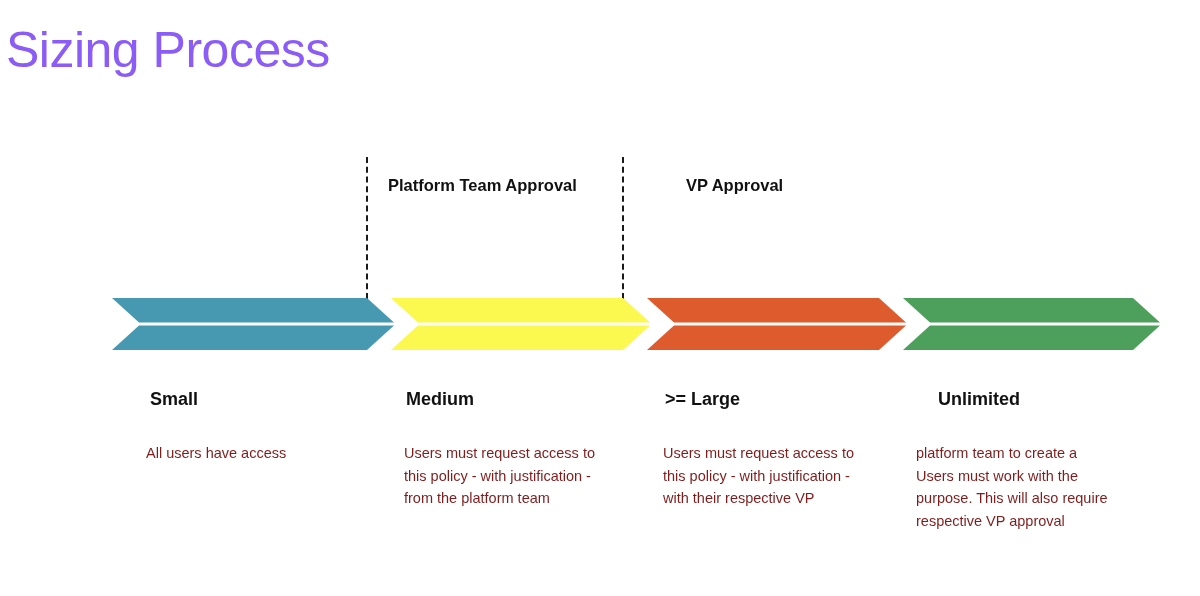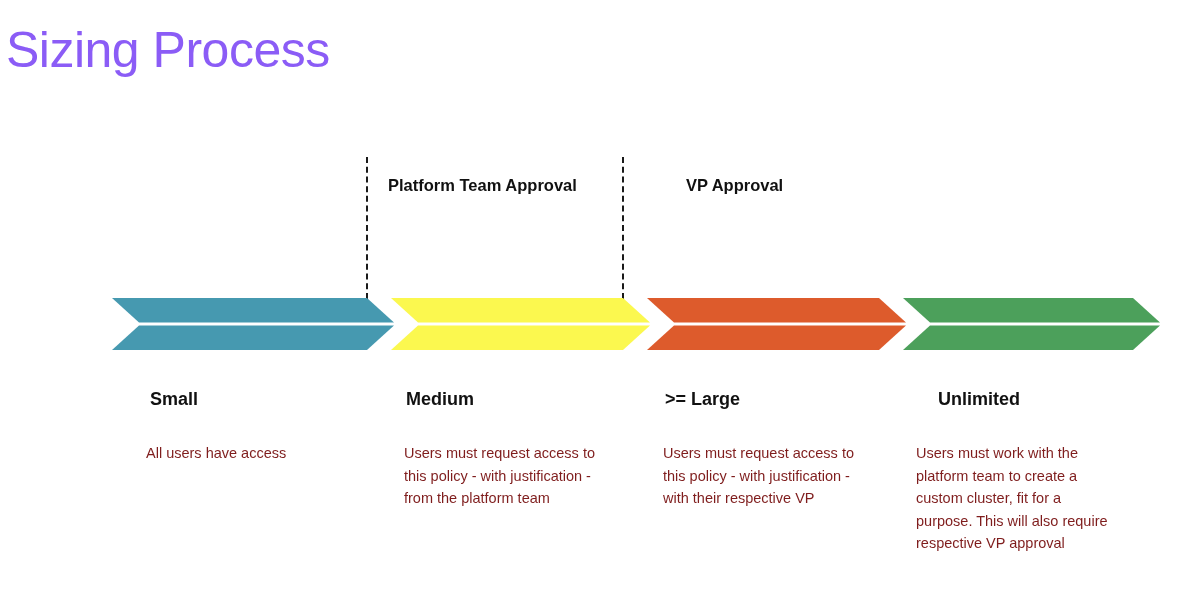--- a/index.html
+++ b/index.html
@@ -117,18 +117,17 @@
     <div>Users must request access to</div>
     <div>this policy - with justification -</div>
     <div>from the platform team</div>
   </div>
 <div class="col-desc" style="left:663px;">
     <div>Users must request access to</div>
     <div>this policy - with justification -</div>
     <div>with their respective VP</div>
   </div>
 <div class="col-desc" style="left:916px;">
+    <div>platform team to create a</div>
     <div>Users must work with the</div>
-    <div>platform team to create a</div>
-    <div>custom cluster, fit for a</div>
     <div>purpose. This will also require</div>
     <div>respective VP approval</div>
   </div>
 
 </body></html>

